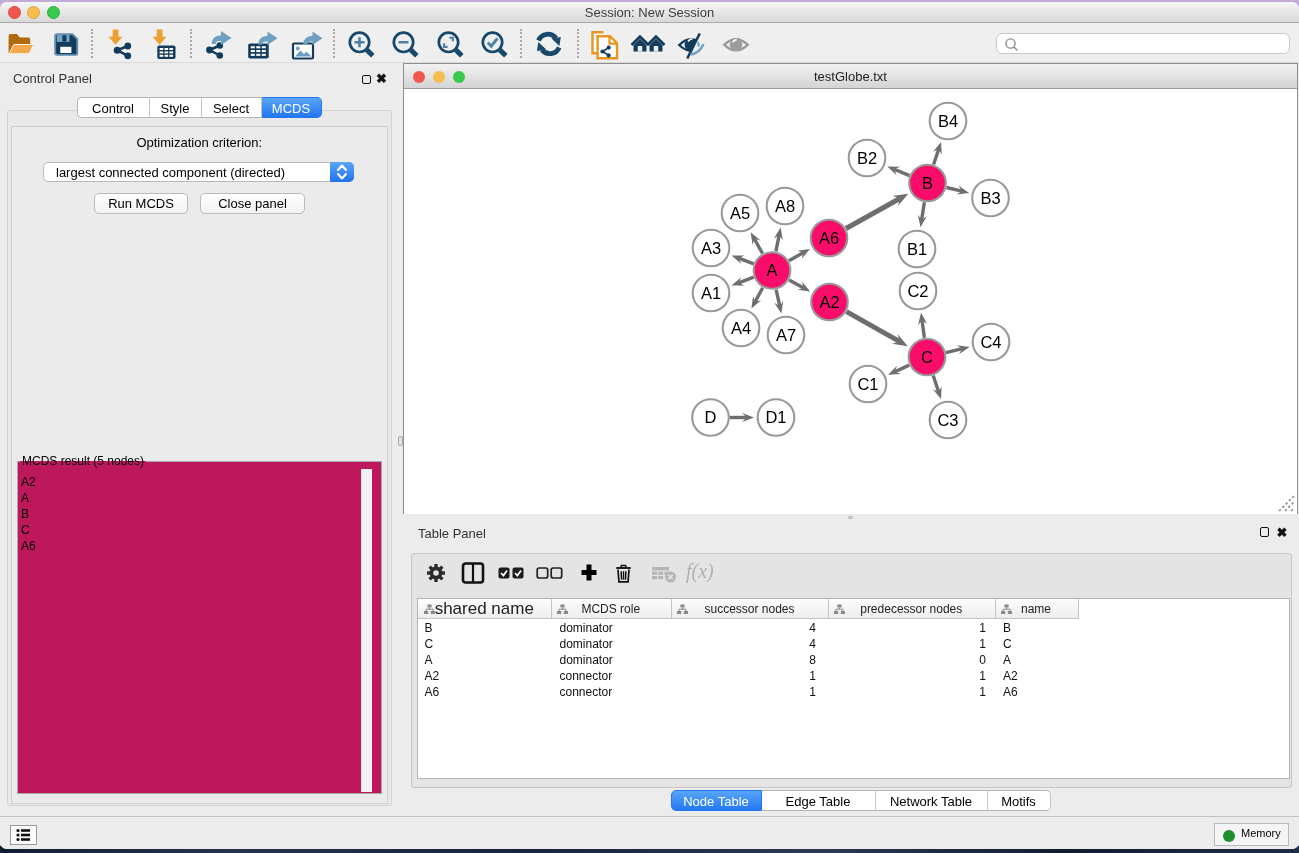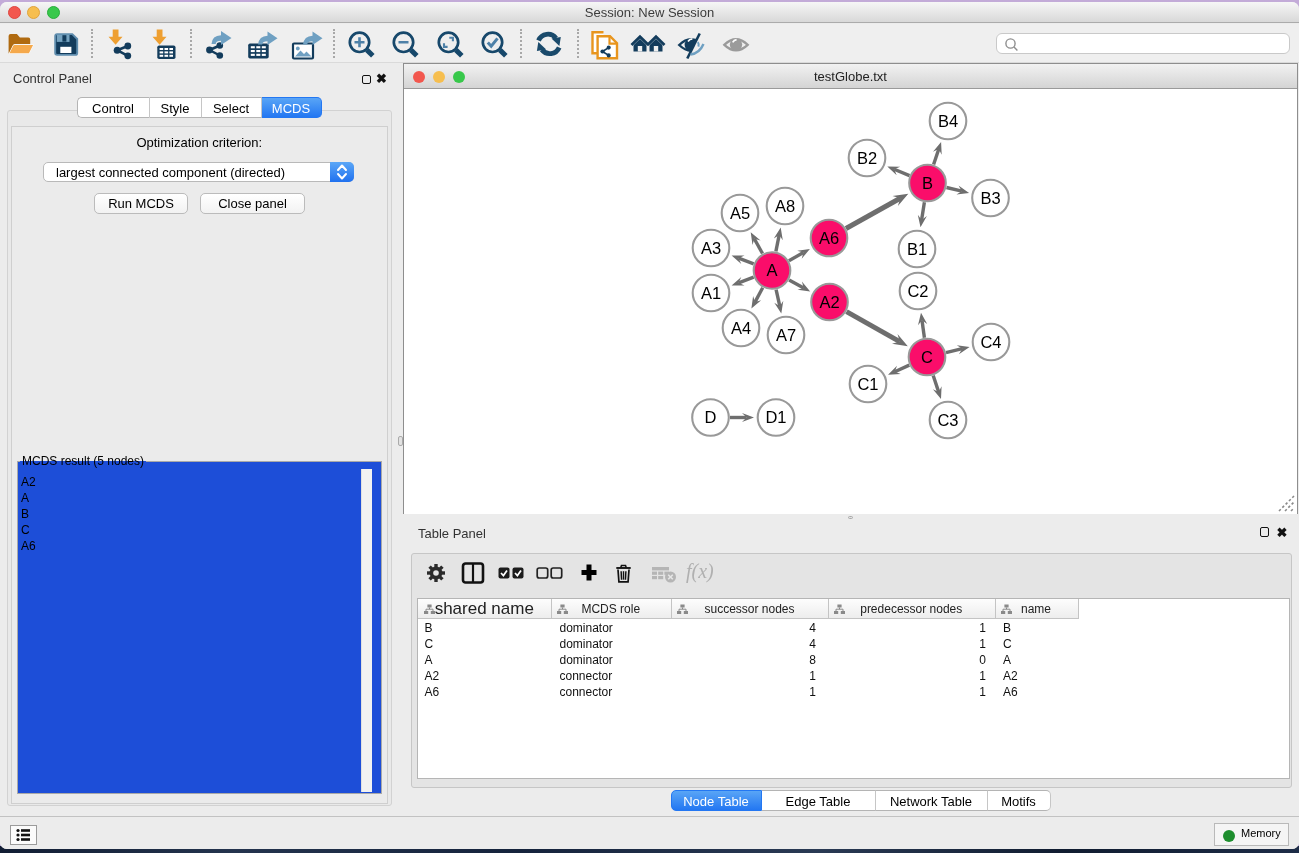--- a/index.html
+++ b/index.html
@@ -56,21 +56,21 @@
   .selectbox { position:absolute; left:31px; top:34.5px; width:311px; height:20px;
       background:#fff; border:1px solid #b9b9b9; border-radius:5px; }
   .selectbox .txt { position:absolute; left:12px; top:0; line-height:20px; font-size:13px; color:#000; }
   .selectbox .step { position:absolute; right:-1px; top:-1px; width:24px; height:20px;
       background:linear-gradient(180deg,#5ba7f7,#2071ef); border-radius:0 5px 5px 0; }
   .btn { position:absolute; height:21px; background:linear-gradient(180deg,#ffffff,#f2f2f2);
       border:1px solid #bbb; border-radius:5px; font-size:13px; text-align:center;
       line-height:20px; color:#000; }
 
   fieldset.mcds { position:absolute; left:8px; top:332px; width:366px; height:332px;
-      border:1px solid #a9a9a9; background:#1d4ed8; }
+      border:1px solid #a9a9a9; background:#be185d; }
   fieldset.mcds legend { font-size:12px; color:#000; margin-left:2px; padding:0 2px; }
   .mcds-list { position:absolute; left:3px; top:6px; font-size:12px; line-height:16px; color:#000; }
   .mcds-scroll { position:absolute; right:9px; top:1px; bottom:1px; width:11px;
       background:#f2f2f2; border-left:1px solid #e0e0e0; }
 
   
   .statusbar { position:absolute; left:0; top:814px; width:100%; height:33px;
       background:#ececec; border-top:1px solid #c2c2c2; }
   .list-btn { position:absolute; left:10px; top:8px; width:27px; height:20px;
       background:#fbfbfb; border:1px solid #9b9b9b; }

